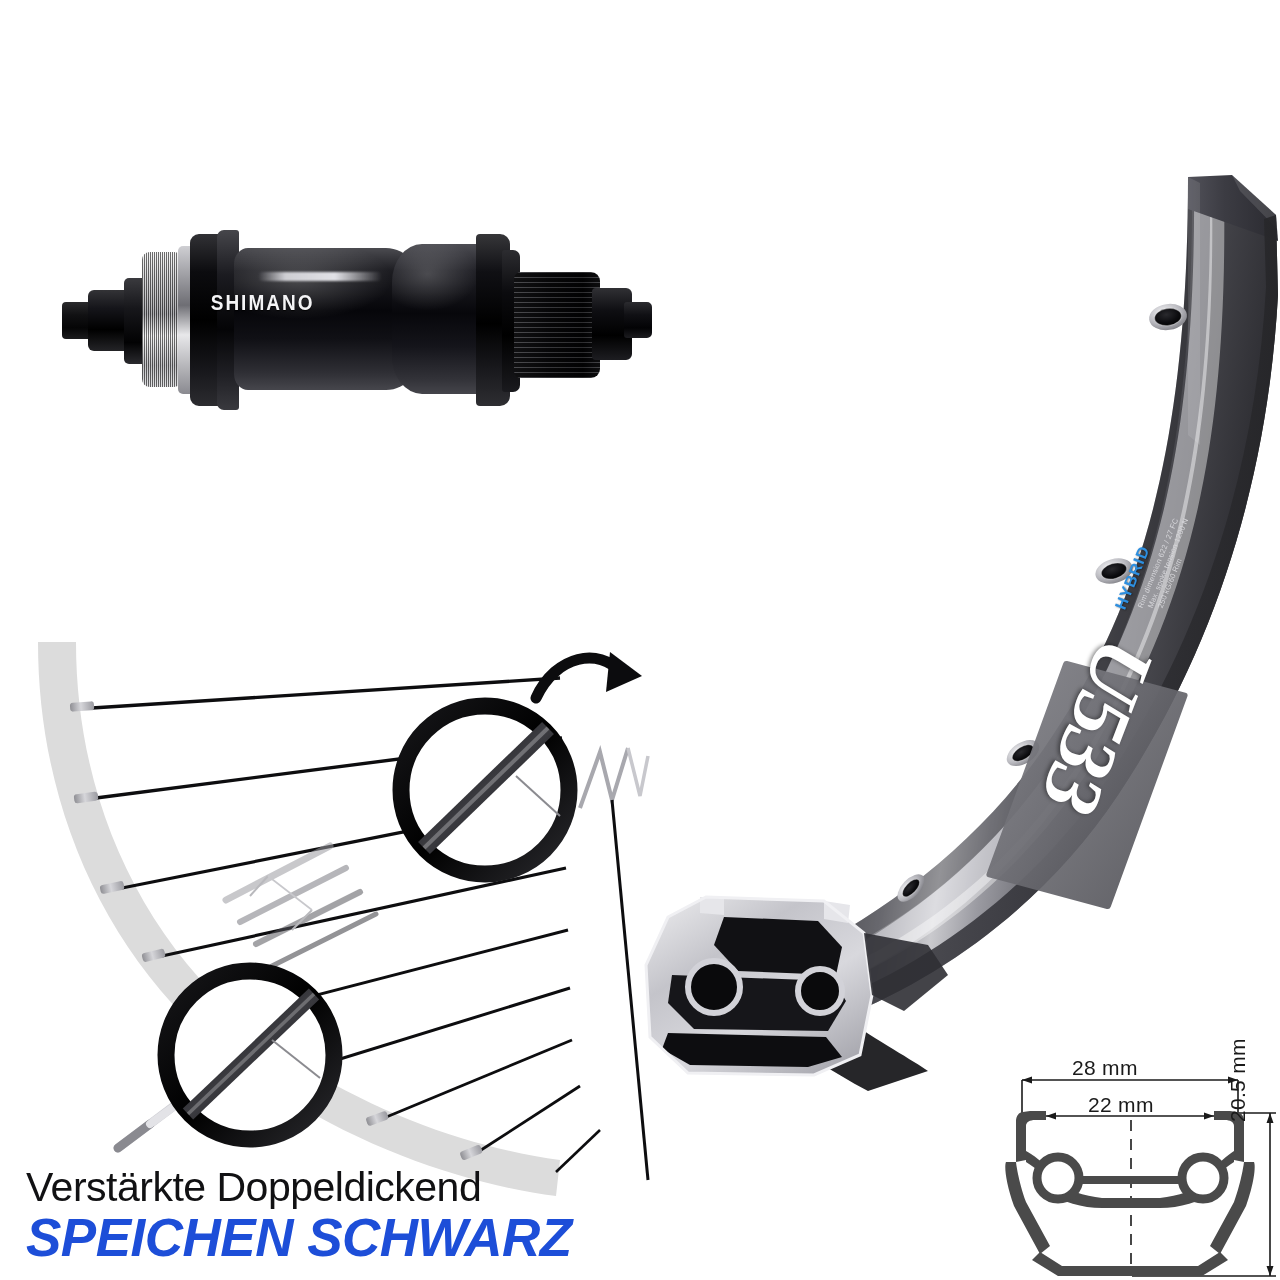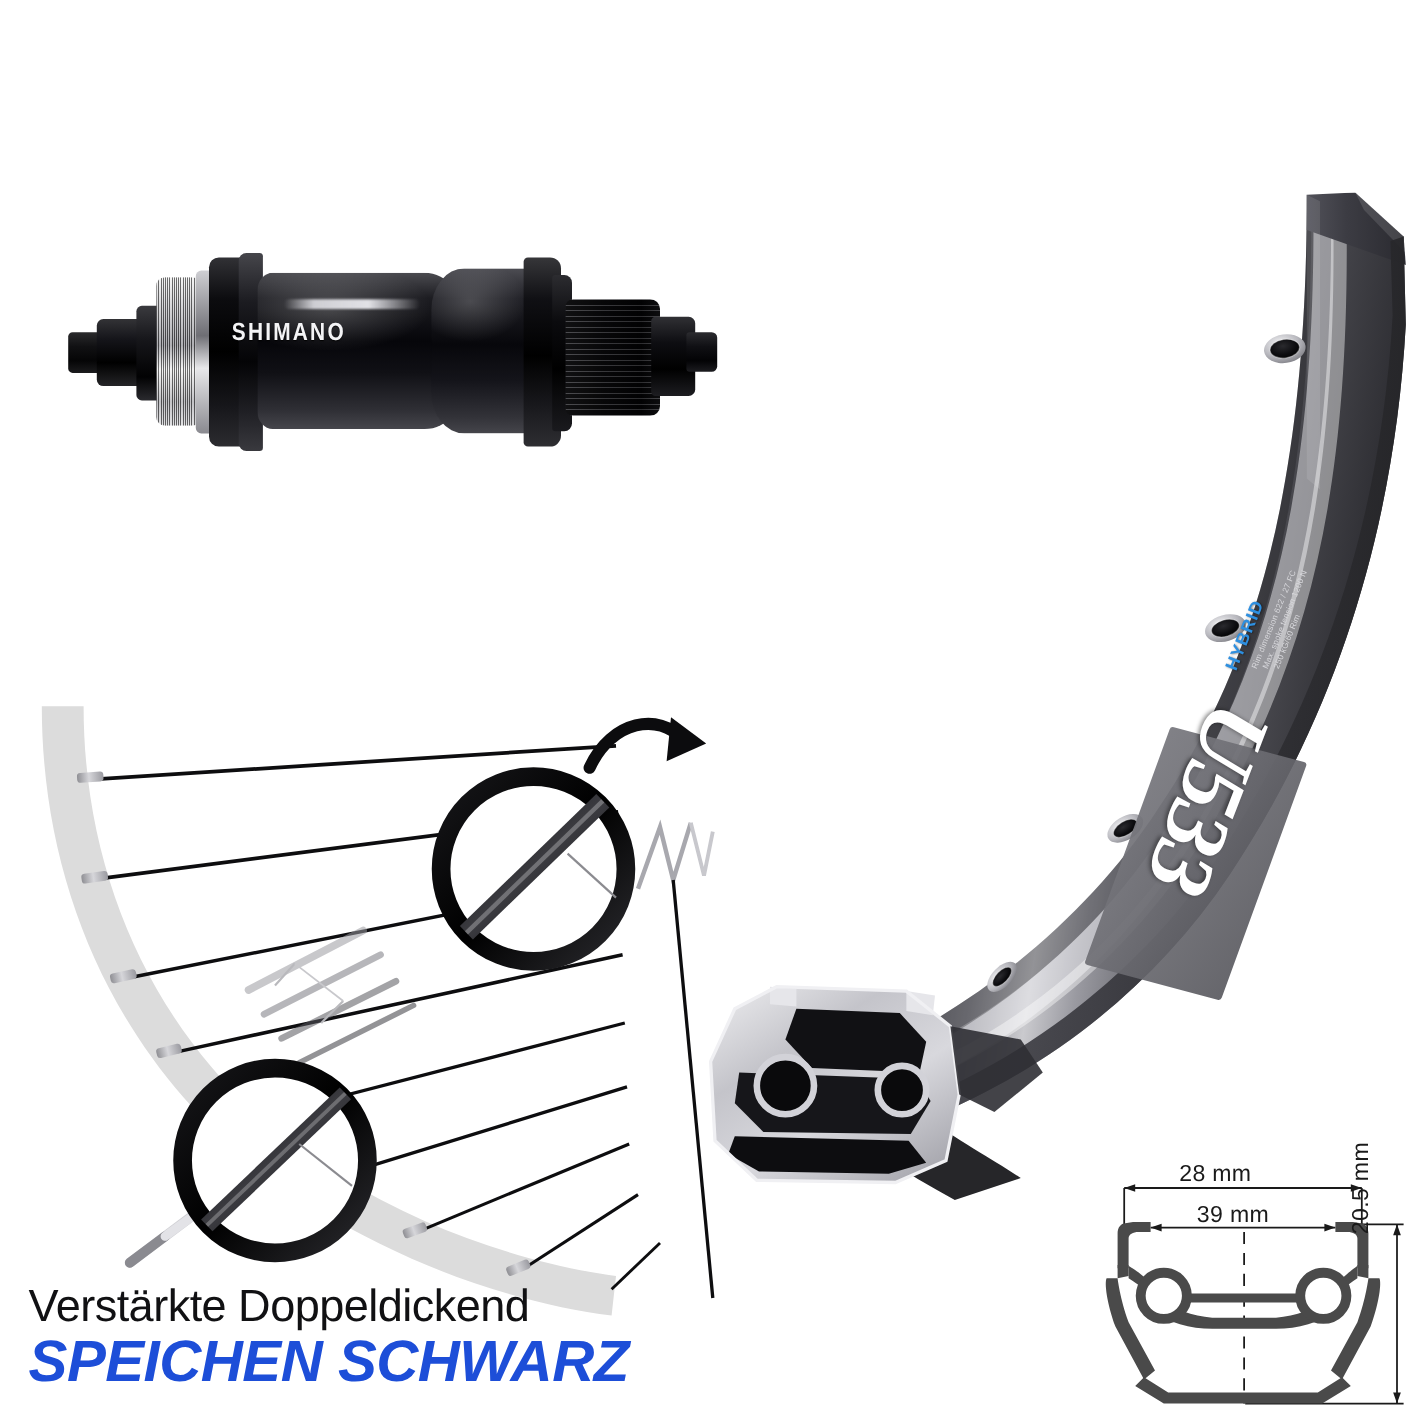--- a/index.html
+++ b/index.html
@@ -638,21 +638,21 @@
         <circle cx="65" cy="127" r="2" fill="none"></circle>
         <circle cx="66" cy="126" r="0" fill="none"></circle>
       </g>
       <g fill="#ffffff" stroke="#4a4a4a" stroke-width="9">
         <circle cx="66" cy="128" r="21"></circle>
         <circle cx="211" cy="128" r="21"></circle>
       </g>
     </svg>
 
     <div class="dim-txt" id="dim-28">28 mm</div>
-    <div class="dim-txt" id="dim-22">39 mm</div>
+    <div class="dim-txt" id="dim-22">22 mm</div>
     <div class="dim-txt" id="dim-205">20.5 mm</div>
   </div>
 
   <div id="caption">
     <div id="caption-line1">Verstärkte Doppeldickend</div>
     <div id="caption-line2">SPEICHEN SCHWARZ</div>
   </div>
 
 </div>
 

